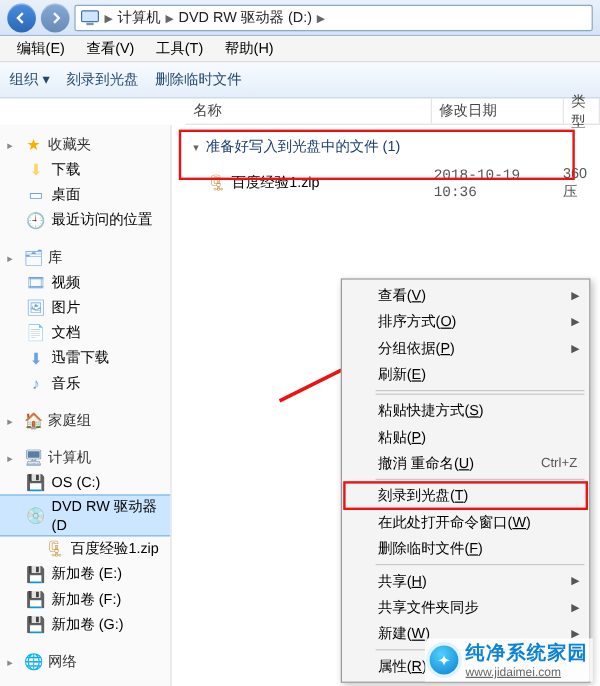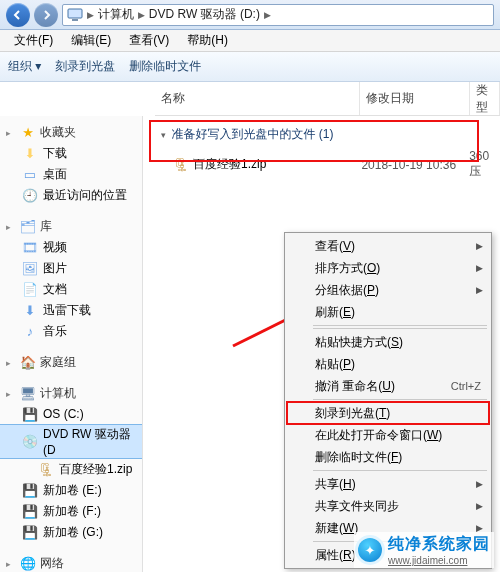--- a/index.html
+++ b/index.html
@@ -13,21 +13,21 @@
   .crumb { color: #222; }
   .pc-icon { width: 16px; height: 14px; display: inline-block; }
   .pc-icon svg { display:block; }
 
   .menubar { height: 22px; display: flex; align-items: center; padding: 0 6px; gap: 2px; background: #f5f5f5; border-bottom: 1px solid #d5d5d5; }
   .menubar span { padding: 2px 8px; cursor: default; }
 
   .toolbar { height: 30px; display: flex; align-items: center; padding: 0 8px; gap: 14px; background: linear-gradient(#f7fbff,#e4eef9); border-bottom: 1px solid #c3d3e6; color: #24486f; }
   .toolbar span { cursor: pointer; }
 
-  .cols-header { display:flex; height:34px; border-bottom:1px solid #e0e0e0; align-items:center; color:#444; margin-left:155px; }
+  .cols-header { display:flex; height:22px; border-bottom:1px solid #e0e0e0; align-items:center; color:#444; margin-left:155px; }
   .cols-header div { padding:0 6px; border-right:1px solid #e5e5e5; height:100%; display:flex; align-items:center; }
   .col-name { width:205px; }
   .col-date { width:110px; }
   .col-type { flex:1; }
 
   .main { display:flex; height: calc(572px - 30px - 22px - 30px - 22px); }
 
   .nav { width:155px; border-right:1px solid #e0e0e0; padding:6px 0; overflow:hidden; background:#fafafa; }
   .nav-group { margin-bottom:10px; }
   .nav-title { display:flex; align-items:center; gap:4px; padding:2px 6px; color:#333; font-weight:normal; }
@@ -43,21 +43,21 @@
   .ic-dvd { color:#5fa25f; }
   .ic-zip { color:#c89a4b; }
   .ic-net { color:#4a7fbf; }
   .ic-home { color:#55a066; }
 
   .content { flex:1; position:relative; padding:4px 0; }
   .group-header { color:#1a3e6f; padding:6px 10px 4px 18px; display:flex; align-items:center; gap:6px; }
   .file-row { display:flex; align-items:center; padding:2px 0 2px 30px; }
   .file-row .ic { margin-right:4px; }
   .file-name { width:175px; }
-  .file-date { width:112px; color:#555; }
+  .file-date { width:112px; color:#555;font-family:Liberation Mono, monospace; }
   .file-type { color:#555; }
   .red-box { position:absolute; border:2px solid #e11; pointer-events:none; }
   .red-box.b1 { left:6px; top:4px; width:330px; height:42px; }
 
   .arrow-svg { position:absolute; left:80px; top:130px; pointer-events:none; }
 
   .ctxmenu { position:absolute; right:8px; top:232px; width:208px; background:#f4f4f4; border:1px solid #9a9a9a; box-shadow:2px 2px 6px rgba(0,0,0,.25); padding:2px; font-size:12px; }
   .ctxmenu .row { height:22px; display:flex; align-items:center; padding:0 10px 0 28px; position:relative; cursor:default; }
   .ctxmenu .row .sub { position:absolute; right:6px; font-size:9px; color:#555; }
   .ctxmenu .row .shortcut { position:absolute; right:8px; color:#555; font-size:11px; }
@@ -93,23 +93,23 @@
     </span>
     <span class="crumb-sep">▶</span>
     <span class="crumb">计算机</span>
     <span class="crumb-sep">▶</span>
     <span class="crumb">DVD RW 驱动器 (D:)</span>
     <span class="crumb-sep">▶</span>
   </div>
 </div>
 
 <div class="menubar">
-  <span>文件(F)</span>
   <span>编辑(E)</span>
   <span>查看(V)</span>
+  <span>工具(T)</span>
   <span>帮助(H)</span>
 </div>
 
 <div class="toolbar">
   <span>组织 ▾</span>
   <span>刻录到光盘</span>
   <span>删除临时文件</span>
 </div>
 
 <div class="cols-header">

